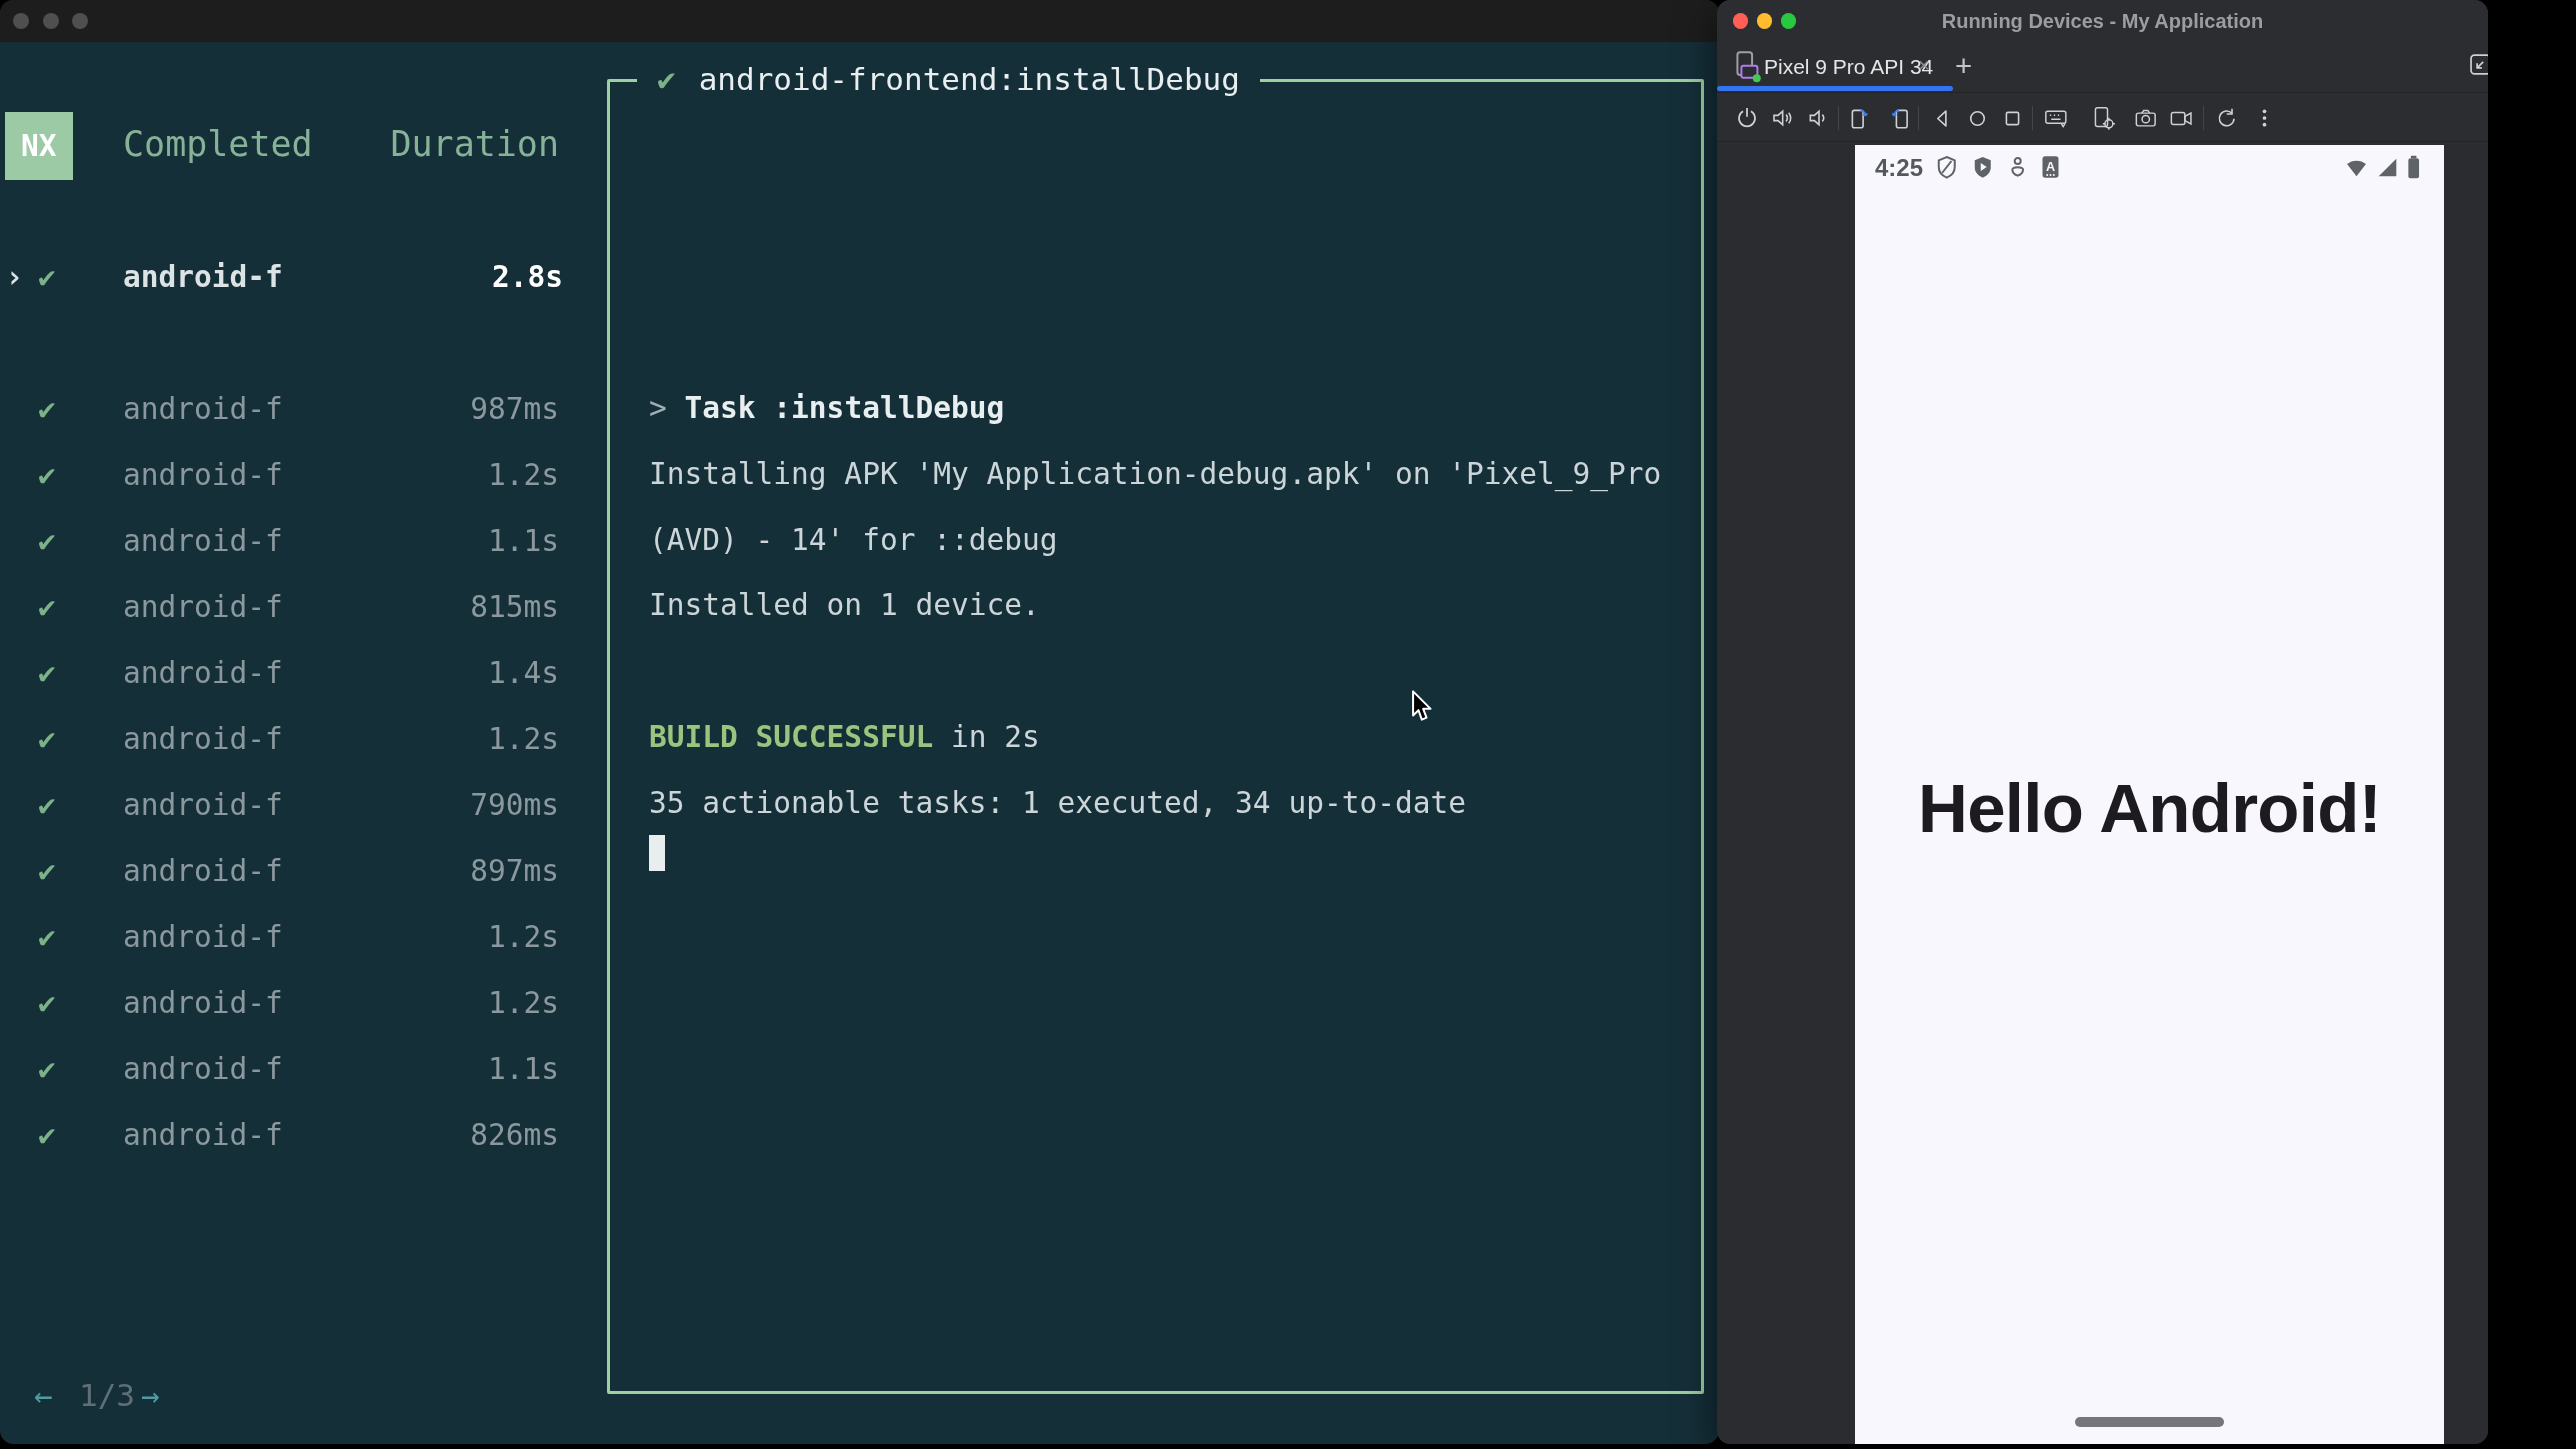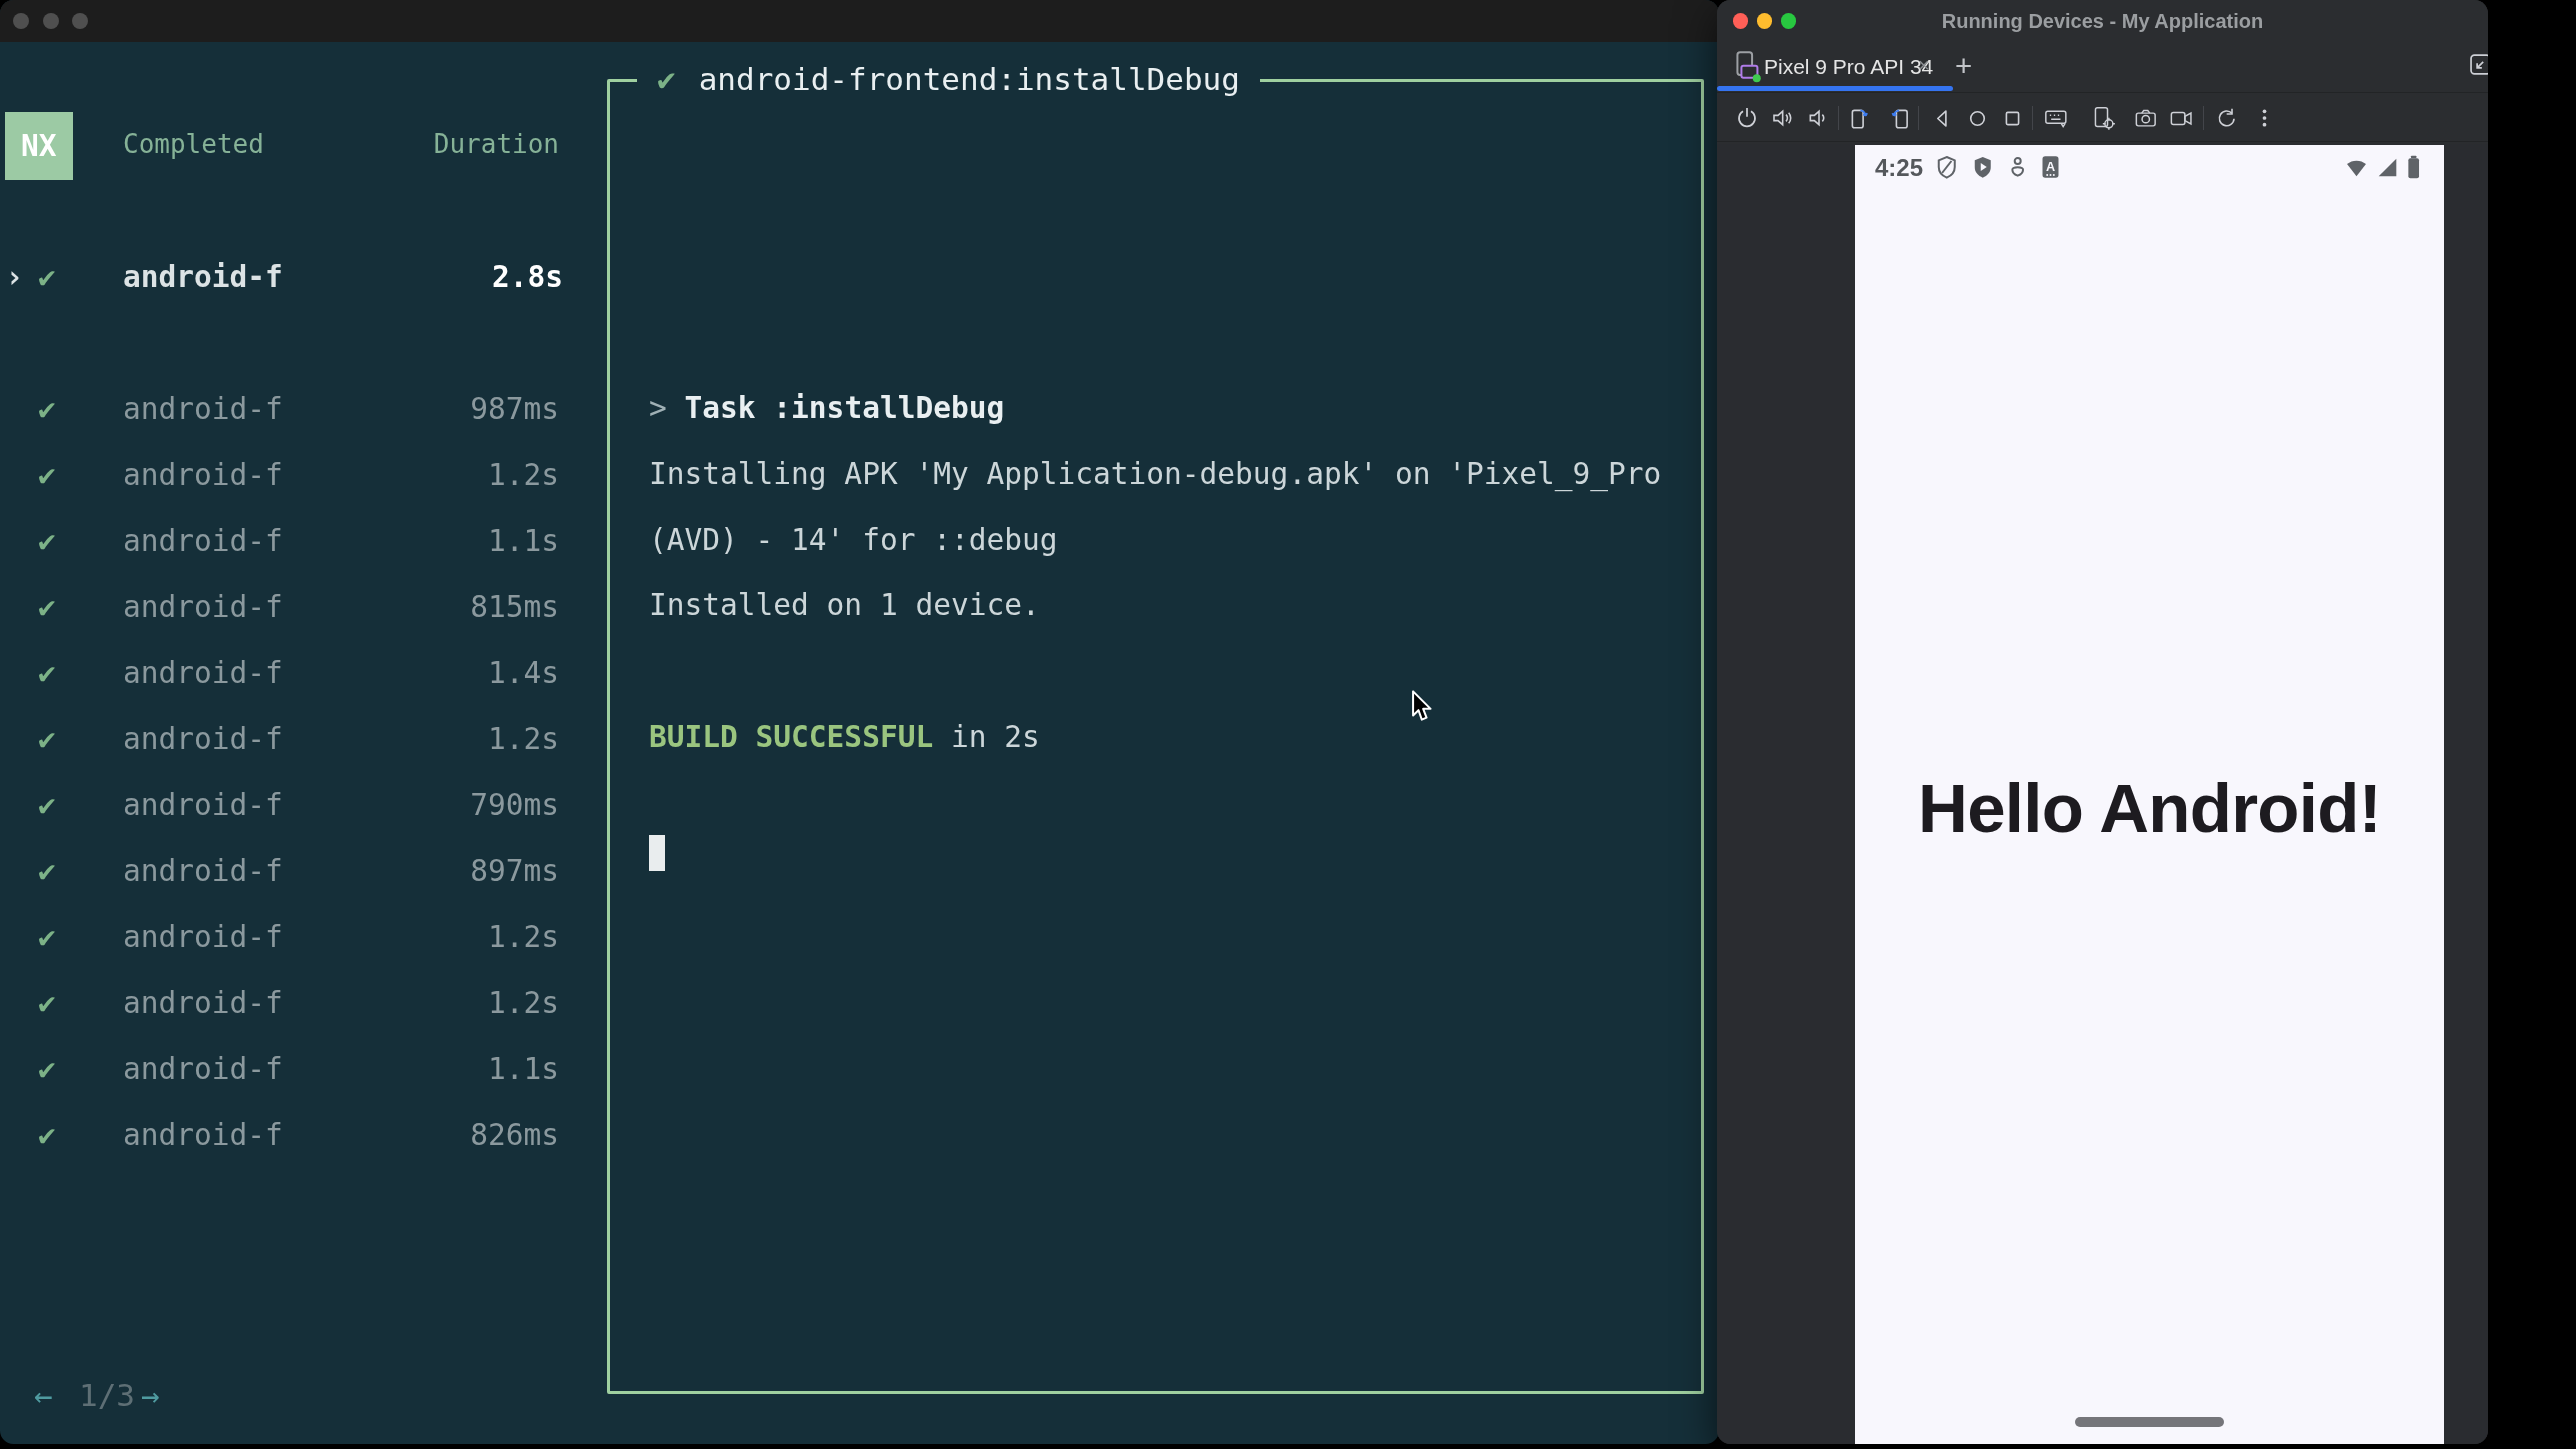--- a/index.html
+++ b/index.html
@@ -9,21 +9,21 @@
 
   
   .term-win { position:absolute; left:0; top:0; width:1719px; height:1444px;
               background:#152f39; border-radius:13.4px; overflow:hidden;
               box-shadow:0 13.4px 40px rgba(0,0,0,.6); }
   .term-titlebar { position:absolute; left:0; top:0; width:100%; height:42px; background:#1d1d1d; }
   .term-dot { position:absolute; top:13.4px; width:16px; height:16px; border-radius:50%; background:#4f4f4f; }
 
   .nx-logo { position:absolute; left:4.7px; top:112px; width:68px; height:68px; background:#9ccaa4;
              color:#fff; font-size:29.5px; font-weight:bold; display:flex; align-items:center; justify-content:center; }
-  .col-head { position:absolute; top:128px; height:32px; line-height:32px; color:#86b297; font-size:26px; }
+  .col-head { position:absolute; top:128px; height:32px; line-height:32px; color:#86b297; font-size:35px; }
   .tasklist-row { position:relative; width:577px; height:32px; margin-bottom:34px; font-size:29.5px; line-height:32px; }
   .row-check { position:absolute; left:38px; color:#7cb287; }
   .row-name { position:absolute; left:123px; color:#8b999e; }
   .row-dur  { position:absolute; right:18px; color:#8b999e; }
   .sel-row { position:absolute; left:0; top:261px; width:577px; height:32px; font-size:29.5px; line-height:32px; font-weight:bold; }
   .sel-arrow { position:absolute; left:5.4px; color:#dce3e5; }
   .sel-check { position:absolute; left:38px; color:#7cb287; }
   .sel-name { position:absolute; left:123px; color:#dce3e5; }
   .sel-dur { position:absolute; right:14px; color:#ffffff;text-align:center; }
   .pager { position:absolute; left:0; top:1378px; width:201px; height:34px; font-size:31px; line-height:34px; }
@@ -169,20 +169,21 @@
   <div class="pane"></div>
   <div class="pane-title">
     <span class="chk">✔</span><span>android-frontend:installDebug</span>
   </div>
 
   <div class="tline" style="top:391px"><span class="dim">&gt; </span><span class="boldw">Task :installDebug</span></div>
   <div class="tline" style="top:457px">Installing APK 'My Application-debug.apk' on 'Pixel_9_Pro</div>
   <div class="tline" style="top:523px">(AVD) - 14' for ::debug</div>
   <div class="tline" style="top:588px">Installed on 1 device.</div>
   <div class="tline" style="top:720px"><span class="ok">BUILD SUCCESSFUL</span><span> in 2s</span></div>
+  <div class="tline" style="top:786px">35 actionable tasks: 1 executed, 34 up-to-date</div>
   <div class="cursor-block"></div>
 </div>
 
 <div class="as-win">
   <div class="as-titlebar">
     <div class="tl" style="left:16px;  background:#ff5f57"></div>
     <div class="tl" style="left:40px;  background:#febc2e"></div>
     <div class="tl" style="left:64px;  background:#28c840"></div>
     <div class="as-title">Running Devices - My Application</div>
   </div>

